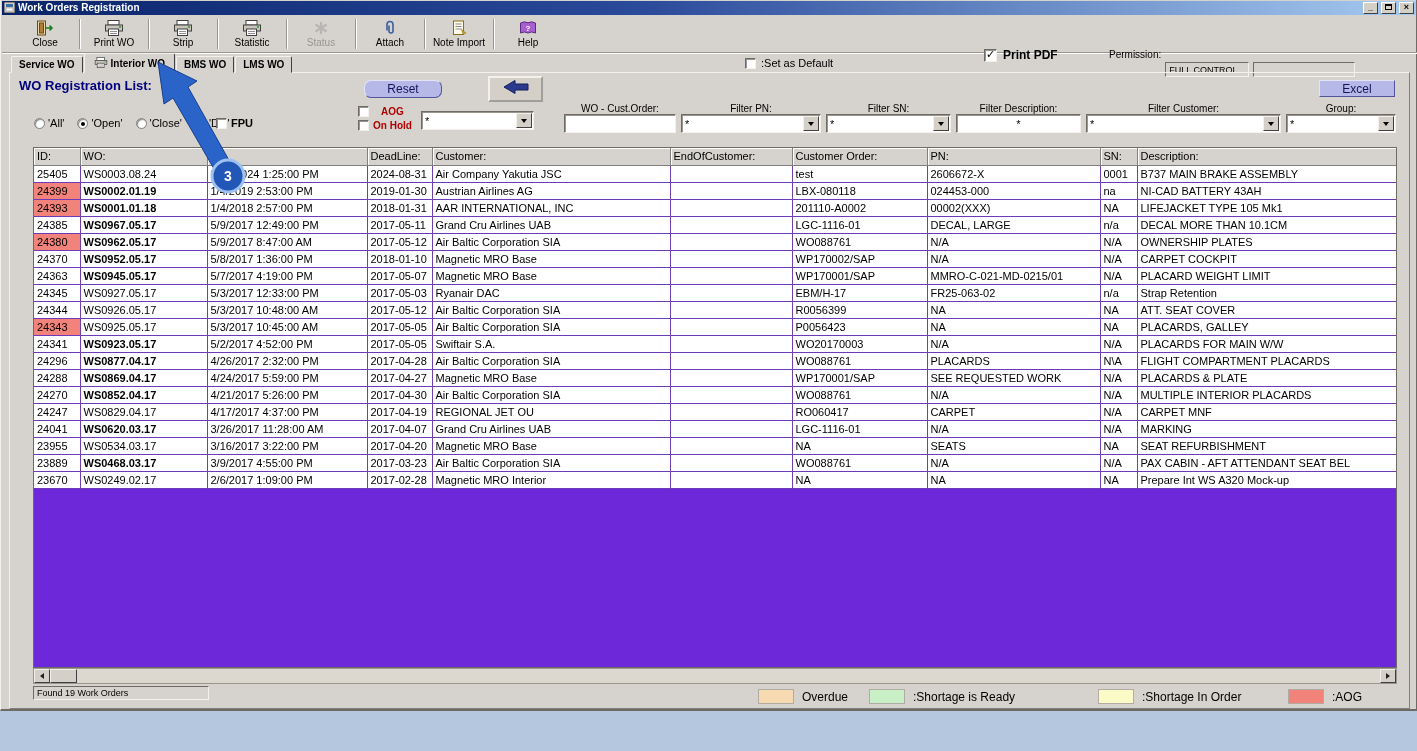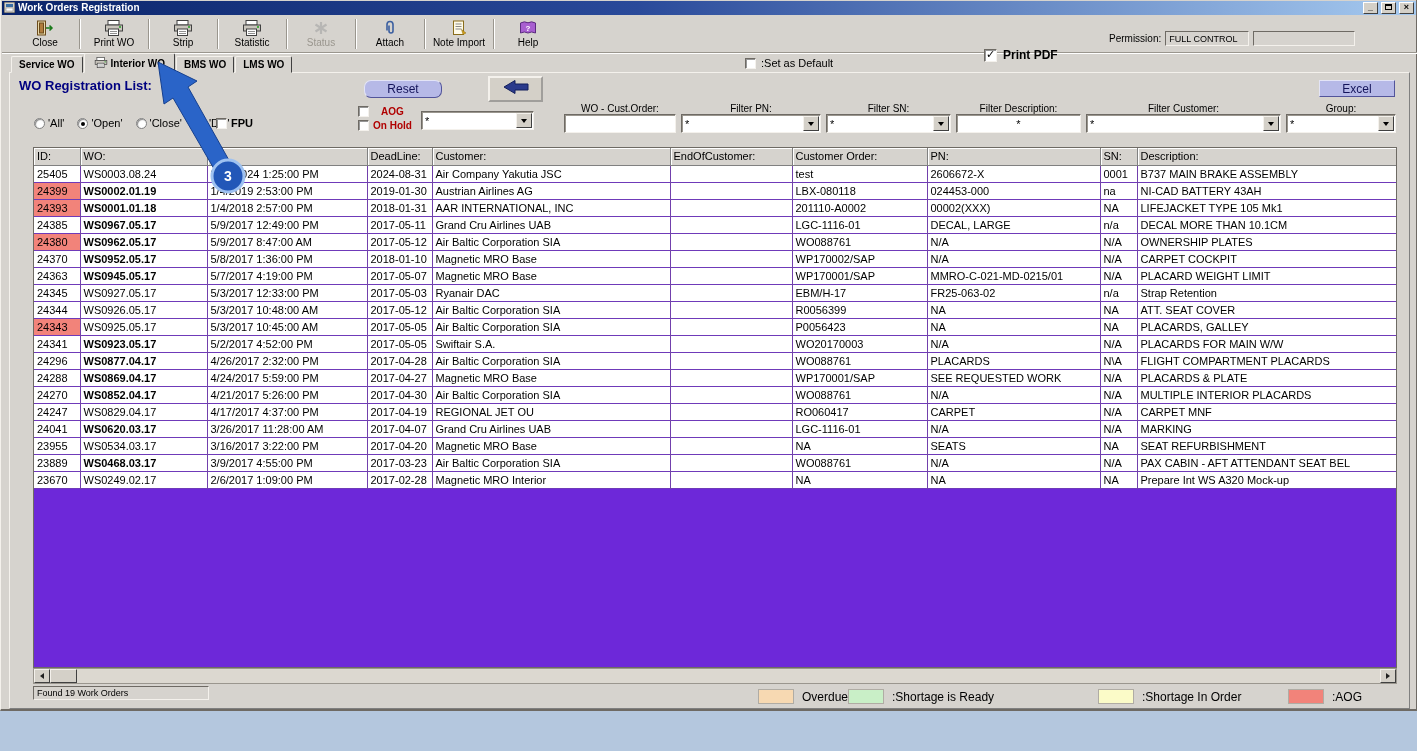--- a/index.html
+++ b/index.html
@@ -35,21 +35,21 @@
   .printpdf .pplabel { font-size:12px; font-weight:bold; }
 
   .checkbox { width:13px; height:13px; background:#fff; border:1px solid; border-color:#6e6a64 #f4f1ec #f4f1ec #6e6a64;
     box-shadow:inset 1px 1px 0 rgba(64,64,64,.55); position:relative; display:inline-block; flex:none; }
   .checkbox.small { width:11px; height:11px; }
   .checkbox.checked::after { content:"✓"; font-family:"DejaVu Sans",sans-serif; position:absolute; left:1px; top:-2px;
     font-size:11px; font-weight:bold; color:#000; }
 
   .permission { position:absolute; left:1108px; top:31px; display:flex; align-items:center; gap:4px; font-size:10px; }
   .perm-field { width:84px; height:15px; border:1px solid; border-color:#6e6a64 #f4f1ec #f4f1ec #6e6a64;
-    background:var(--window-bg,#d6d3ce); font-size:9px; display:flex; align-items:center; padding:0 3px; white-space:nowrap; }
+    background:var(--window-bg,#d6d3ce); font-size:9px; display:flex; align-items:center; padding:0 3px; white-space:nowrap;margin-top:31px; }
   .perm-extra { width:102px; }
 
   .tabstrip { position:absolute; left:10px; top:53px; height:20px; display:flex; align-items:flex-end; z-index:2; }
   .tab { height:17px; padding:0 7px; display:flex; align-items:center; gap:3px; background:var(--window-bg,#d6d3ce);
     border:1px solid; border-color:#f4f1ec #404040 var(--window-bg,#d6d3ce) #f4f1ec; border-radius:2px 2px 0 0;
     font-size:10px; font-weight:bold; margin-right:1px; white-space:nowrap; }
   .tab.active { height:20px; padding:0 9px; position:relative; z-index:3; }
   .tab-icon svg { width:14px; height:11px; }
 
   .setdefault { position:absolute; left:744px; top:57px; display:flex; align-items:center; gap:5px; font-size:11px; }
@@ -645,21 +645,21 @@
 
   <div id="status">
     <span>Found 19 Work Orders</span>
   </div>
 
   <div id="legend">
       <div class="legend-item" style="left: 757px;">
         <span class="swatch" style="background: rgb(247, 217, 178);"></span>
         <span class="legend-label">Overdue</span>
       </div>
-      <div class="legend-item" style="left: 847px; text-align: right;">
+      <div class="legend-item" style="left: 868px; text-align: right;">
         <span class="swatch" style="background: rgb(201, 239, 199);"></span>
         <span class="legend-label">:Shortage is Ready</span>
       </div>
       <div class="legend-item" style="left: 1097px;">
         <span class="swatch" style="background: rgb(251, 251, 200);"></span>
         <span class="legend-label">:Shortage In Order</span>
       </div>
       <div class="legend-item" style="left: 1287px;">
         <span class="swatch" style="background: rgb(242, 131, 122);"></span>
         <span class="legend-label">:AOG</span>

